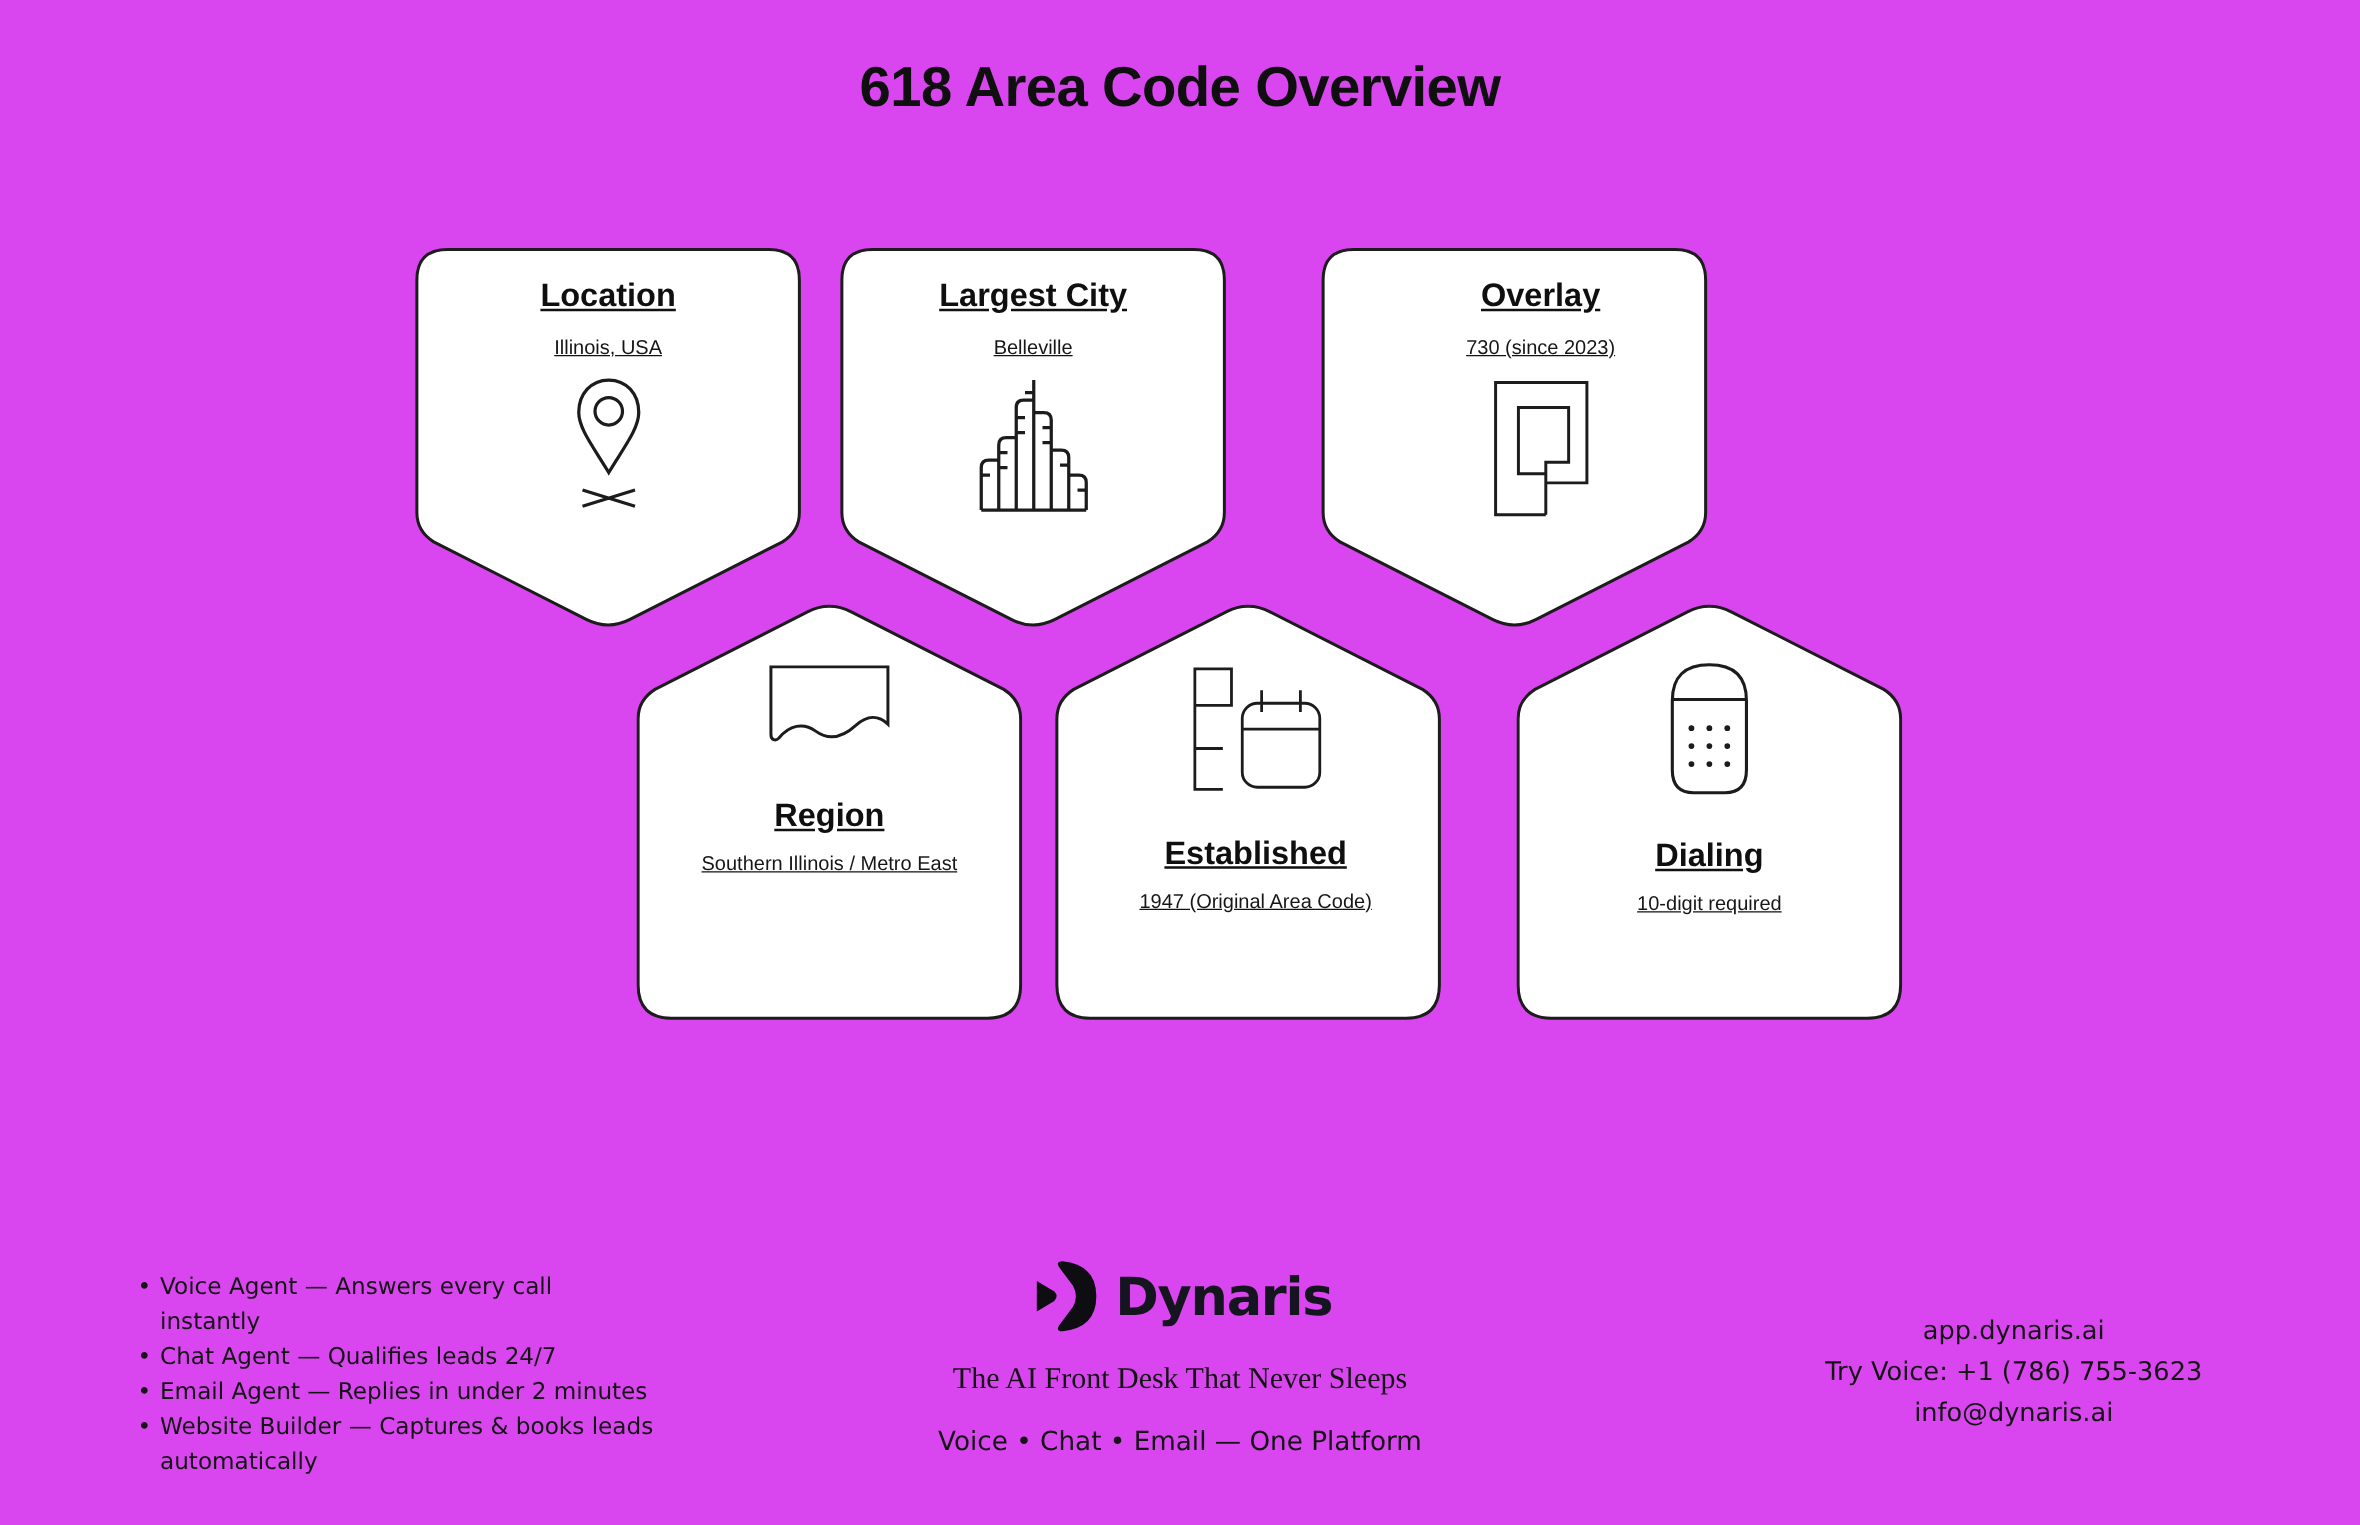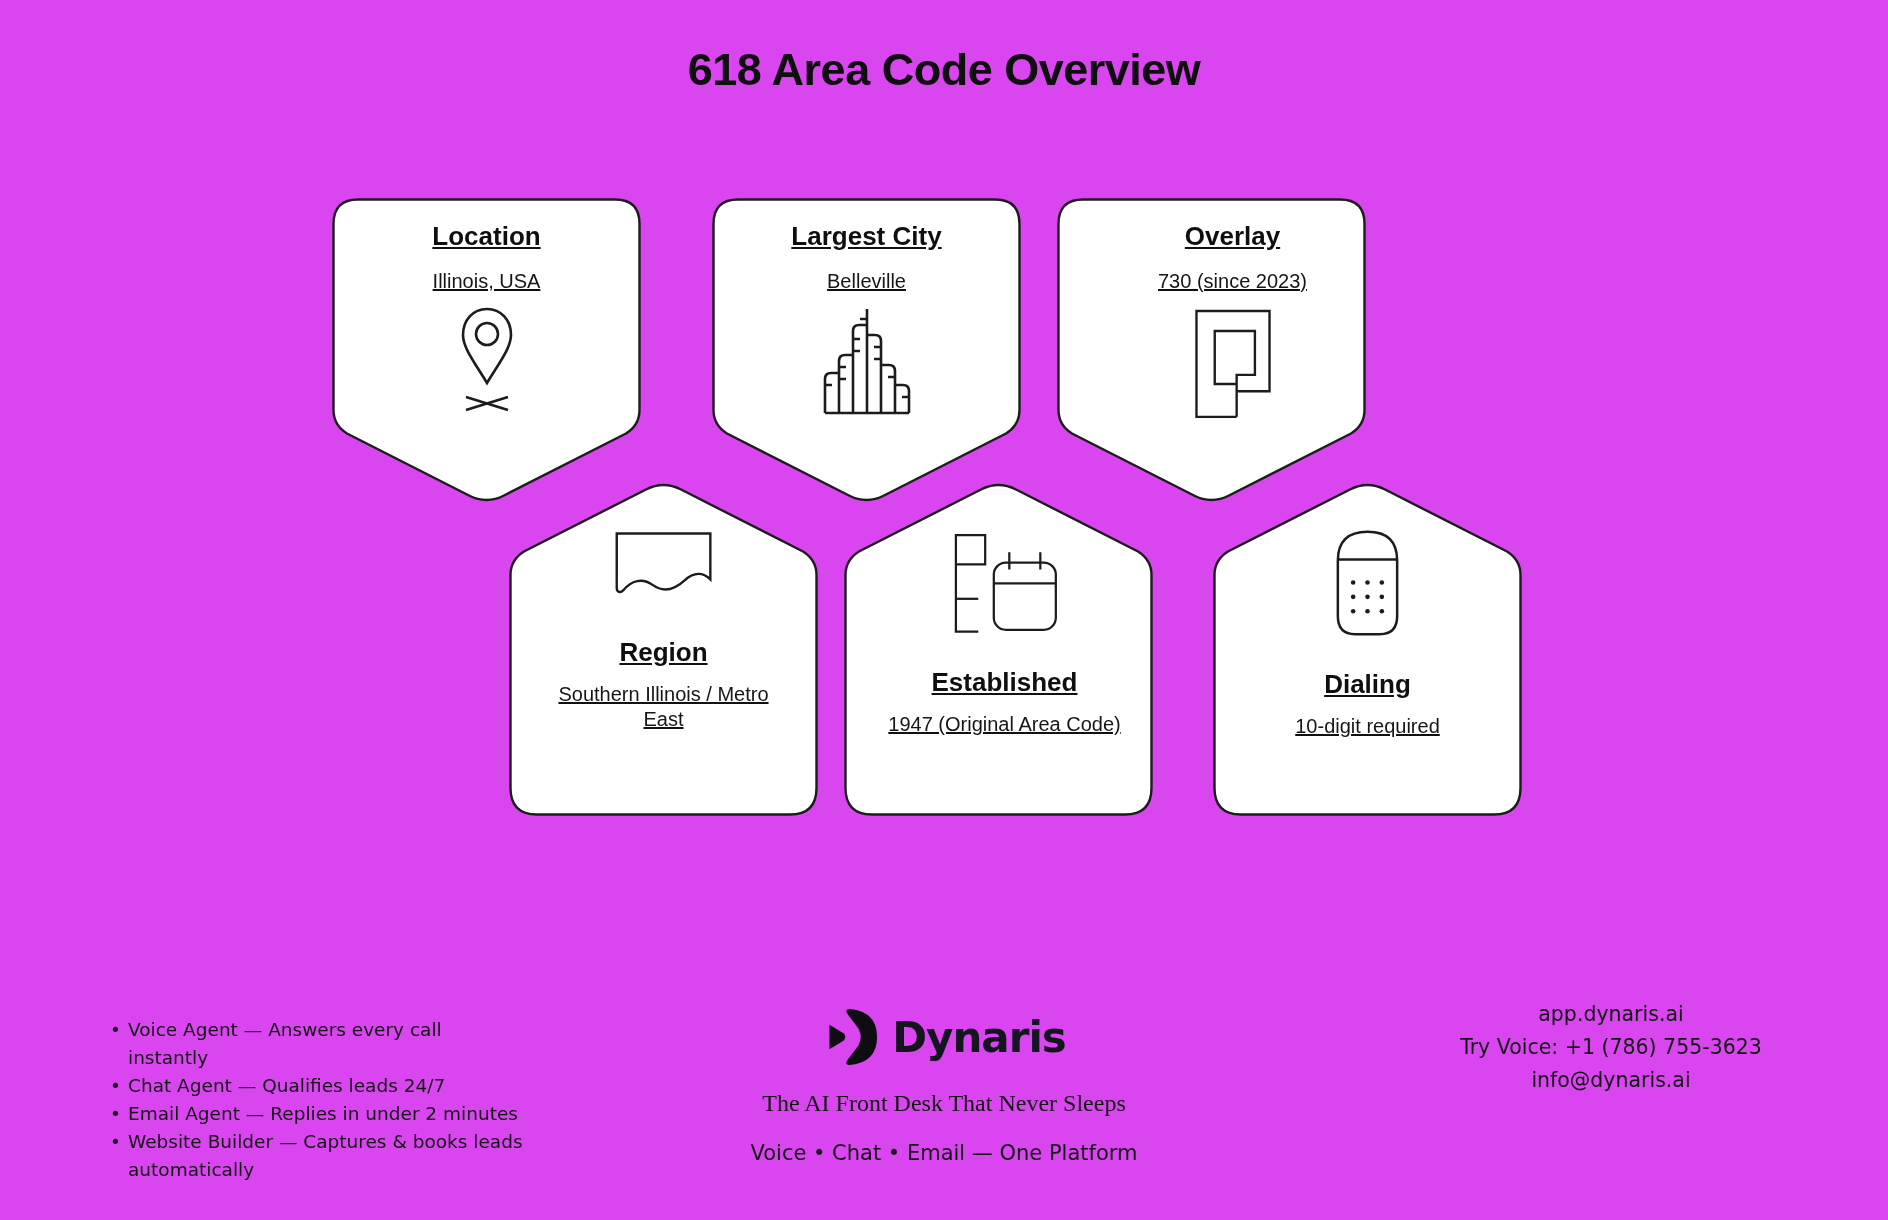--- a/index.html
+++ b/index.html
@@ -9,39 +9,39 @@
               font-size:45px;font-weight:700;letter-spacing:-0.5px;color:#0f0f0f;}
   .card{position:absolute;width:309px;}
   .card-top{top:198px;height:307px;}
   .card-bottom{top:480px;height:336px;}
   .badge{position:absolute;inset:0;width:100%;height:100%;}
   .badge path{fill:#ffffff;stroke:#1c1c1c;stroke-width:2.4;}
   .card-inner{position:relative;display:flex;flex-direction:column;align-items:center;text-decoration:underline;}
   .card-top .card-inner{padding-top:24px;}
   .card-bottom .card-inner{padding-top:48px;}
   .card-label{font-size:26px;font-weight:700;color:#0f0f0f;line-height:1.15;}
-  .card-value{font-size:20px;color:#161616;line-height:1.25;text-align:center;max-width:238px;}
+  .card-value{font-size:16px;color:#161616;line-height:1.25;text-align:center;max-width:238px;}
   .card-top .card-value{margin-top:17px;}
   .card-top .icon{margin-top:13px;}
   .card-bottom .card-label{margin-top:32px;}
   .card-bottom .card-value{margin-top:14px;}
   .icon path,.icon line,.icon rect{fill:none;stroke:#1c1c1c;stroke-width:2.6;}
   .icon .dot{fill:#1c1c1c;stroke:none;}
   
   .features{position:absolute;left:108px;top:1016px;width:418px;margin:0;padding:0;list-style:none;
             font-family:"DejaVu Sans",sans-serif;font-size:18.5px;line-height:28px;color:#141414;}
   .features li{position:relative;padding-left:20px;}
   .features li .bullet{position:absolute;left:2px;top:0;}
   .brand{position:absolute;left:0;right:0;top:1006px;display:flex;flex-direction:column;align-items:center;}
   .brand-row{display:flex;align-items:center;gap:14px;}
   .brand-wordmark{font-family:"DejaVu Sans",sans-serif;font-size:42px;font-weight:700;
                   letter-spacing:-1px;color:#15151f;}
   .brand-tagline{margin-top:22px;font-family:Liberation Serif, serif;font-size:24px;color:#141414;}
   .brand-platform{margin-top:24px;font-family:"DejaVu Sans",sans-serif;font-size:21px;color:#141414;}
-  .contact{position:absolute;left:1411px;top:998px;width:400px;text-align:center;
+  .contact{position:absolute;left:1411px;top:1048px;width:400px;text-align:center;
            font-family:"DejaVu Sans",sans-serif;font-size:20.5px;line-height:33px;color:#141414;}
 </style>
 </head>
 <body>
 
 <div id="canvas">
 
   <div class="page-title">618 Area Code Overview</div>
 
   <div class="card card-top" style="left:332px;">
@@ -52,21 +52,21 @@
       <div class="card-label">Location</div>
       <div class="card-value">Illinois, USA</div>
       <svg class="icon" width="66" height="114" viewBox="0 0 66 114">
         <path d="M33 2 C19 2 9 13 9 28 C9 41 21 56 33 76 C45 56 57 41 57 28 C57 13 47 2 33 2 Z"></path>
         <path d="M33 38 m-11 0 a11 11 0 1 0 22 0 a11 11 0 1 0 -22 0" transform="translate(0,-11)"></path>
         <path d="M12 90 L54 103 M12 103 L54 90"></path>
       </svg>
     </div>
   </div>
 
-  <div class="card card-top" style="left:712px;">
+  <div class="card card-top" style="left:672px;">
     <svg class="badge" viewBox="0 0 309 307">
       <path d="M26 1.5 H283 Q307.5 1.5 307.5 26 V212 Q307.5 227 294 235.5 L172 297.5 Q154.5 306.5 137 297.5 L15 235.5 Q1.5 227 1.5 212 V26 Q1.5 1.5 26 1.5 Z"></path>
     </svg>
     <div class="card-inner">
       <div class="card-label">Largest City</div>
       <div class="card-value">Belleville</div>
       <svg class="icon" width="92" height="108" viewBox="0 0 92 108">
         <path d="M46 2 V106 M39 12 H46"></path>
         <path d="M32 106 V24 Q32 18 38 18 H46 M32 32 H39 M32 44 H39"></path>
         <path d="M46 28 H54 Q60 28 60 34 V106 M53 40 H60 M53 52 H60"></path>

